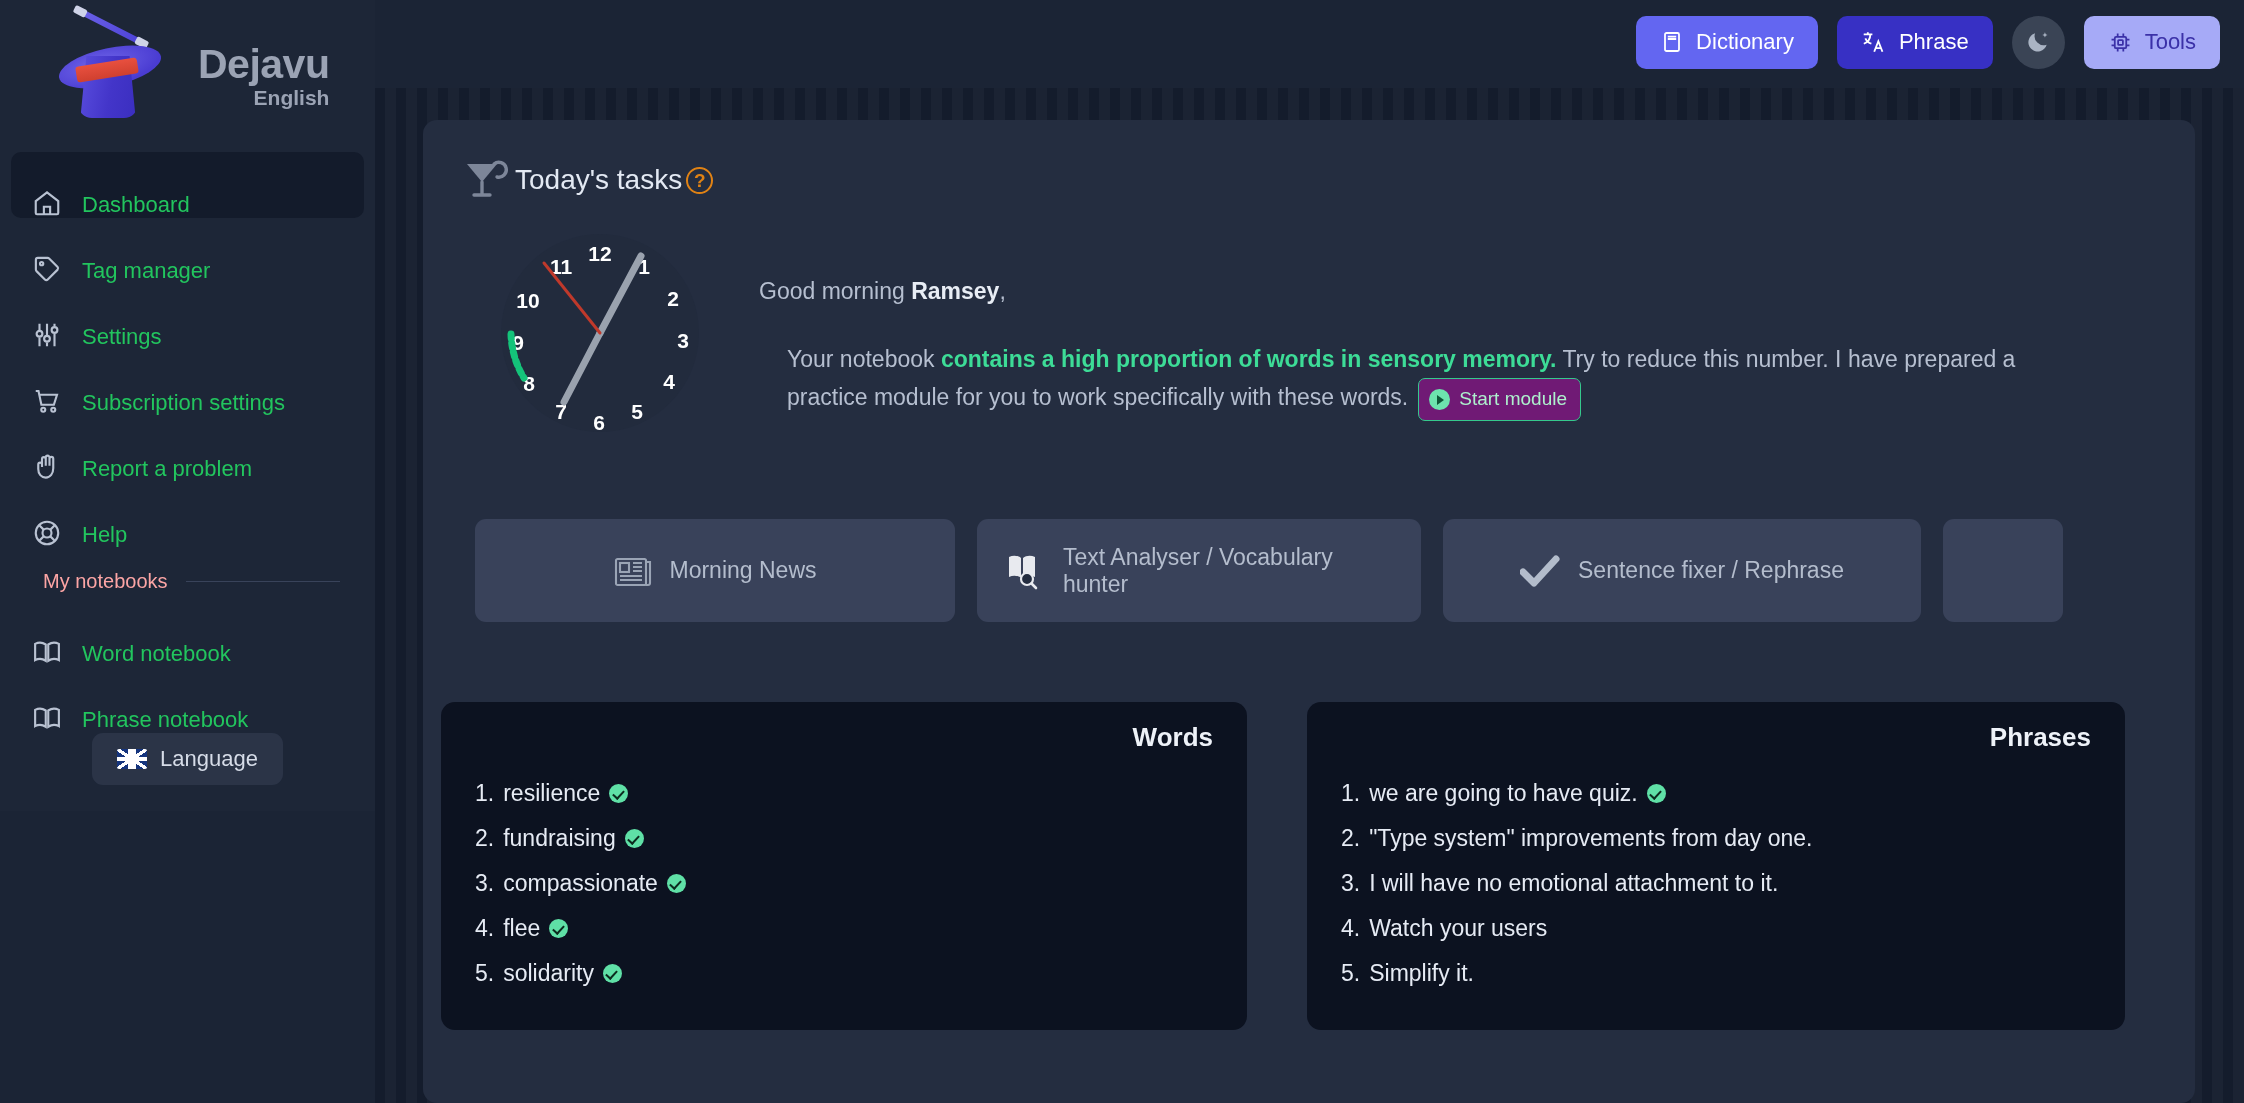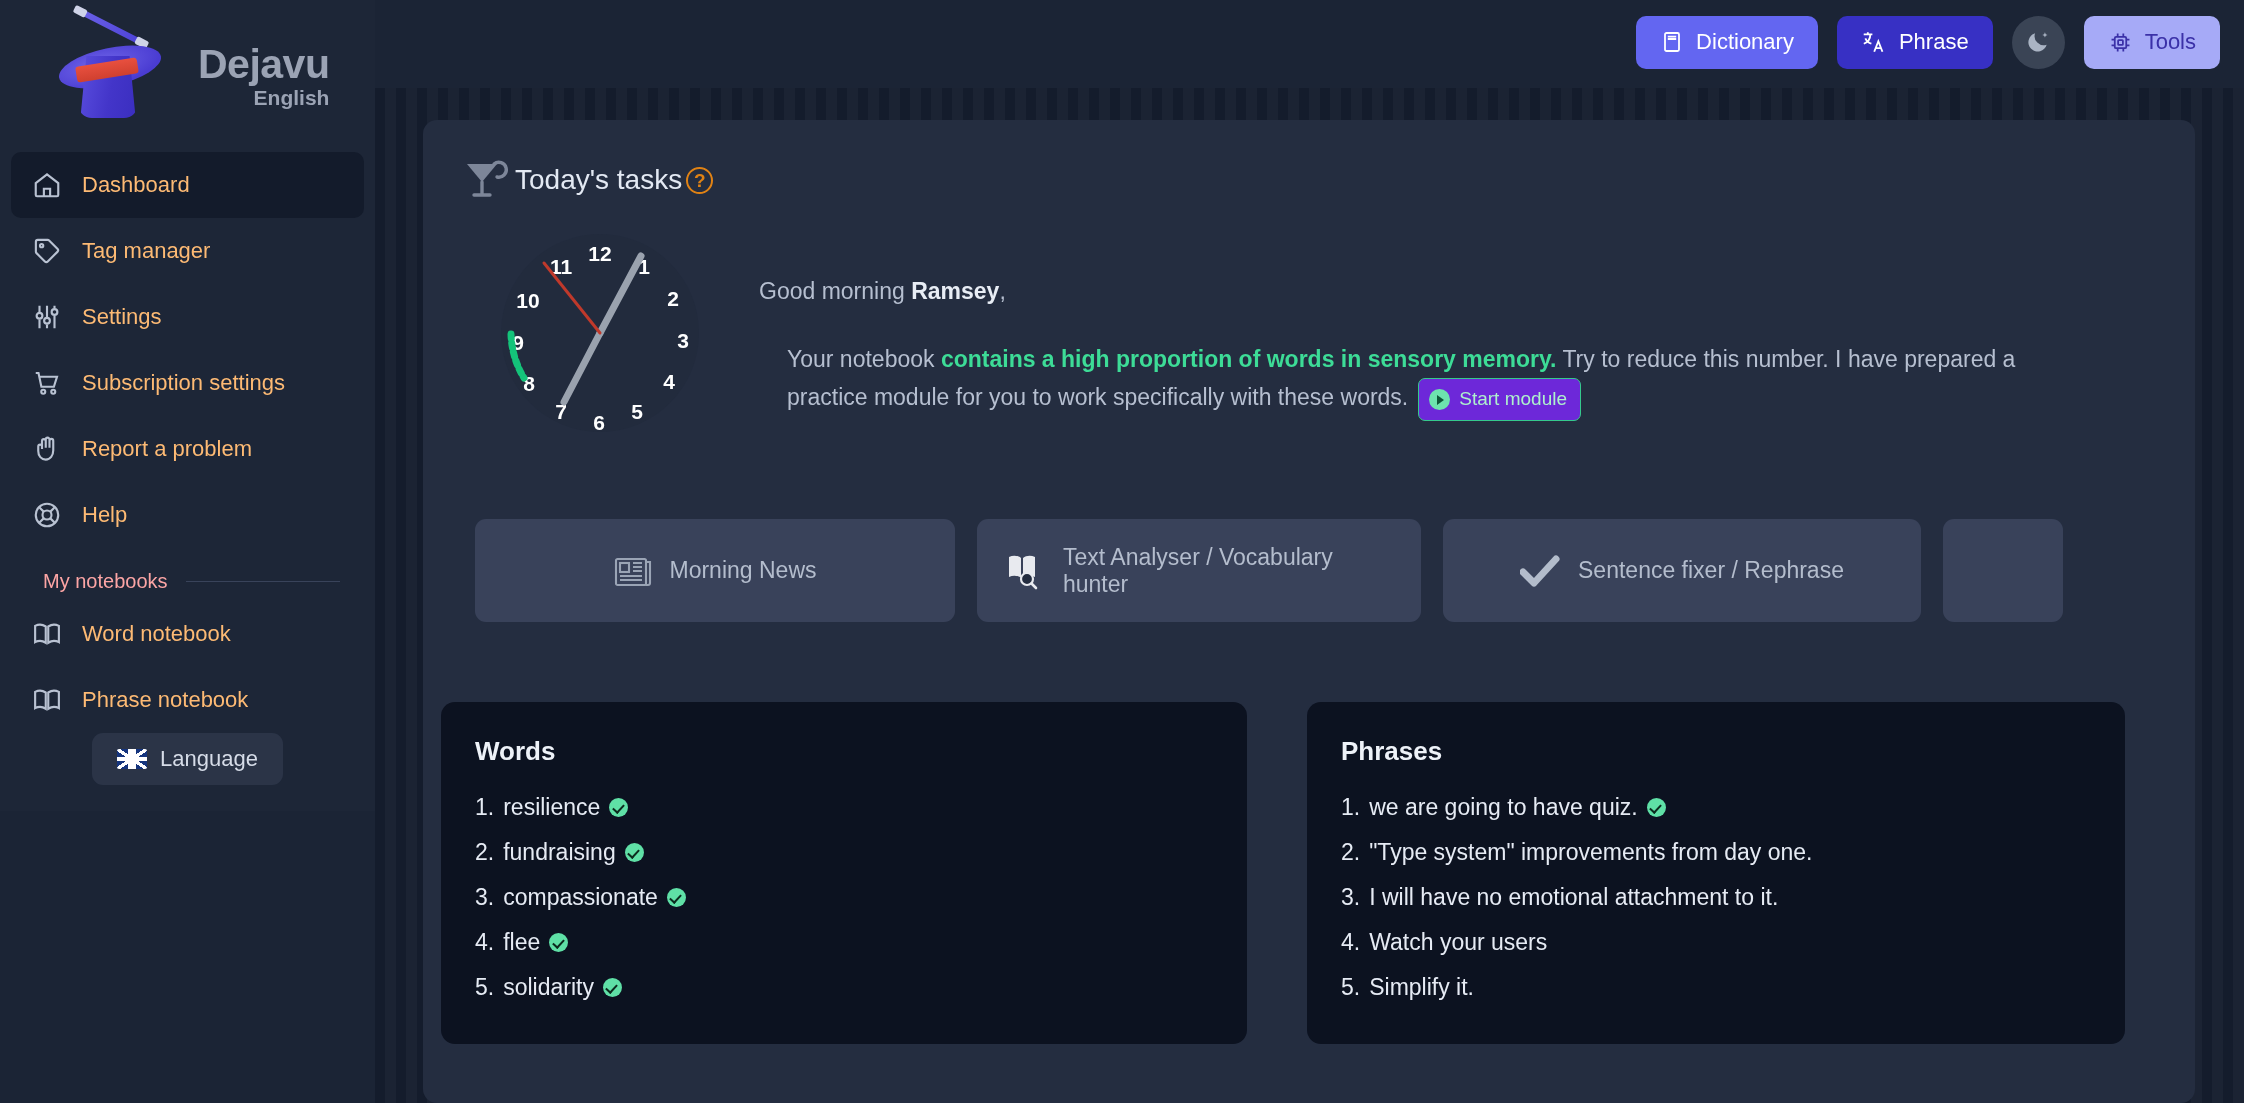--- a/index.html
+++ b/index.html
@@ -48,23 +48,23 @@
     position: absolute; left: 6px; top: 32px; width: 104px; height: 38px;
     background: radial-gradient(ellipse at 40% 40%,#7167ea,#4a3cd2 70%);
     border-radius: 50%; transform: rotate(-12deg);
   }
   .logo-text { margin-left: 14px; line-height: 1; }
   .logo-main { font-size: 41px; font-weight: 700; color: #9ba3b4; letter-spacing: -0.5px; }
   .logo-sub { font-size: 21px; font-weight: 600; color: #9ba3b4; text-align: right; margin-top: 2px; }
 
   .nav { padding: 0 11px; }
   .nav-item {
-    display: flex; align-items: center; gap: 20px;
+    display: flex; align-items: flex-end; gap: 20px;
     height: 66px; padding: 0 21px; border-radius: 10px;
-    color: #fdba74; font-size: 22px; cursor: pointer;
+    color: #22c55e; font-size: 22px; cursor: pointer;
   }
   .nav-item.active { background: #131b2b; }
   .nav-icon { width: 30px; height: 30px; display:flex; align-items:center; justify-content:center; flex:0 0 30px; }
   .nav-icon svg { width: 30px; height: 30px; stroke: #b9c2d2; fill: none; stroke-width: 1.7; }
 
   .nb-head {
     display: flex; align-items: center; gap: 18px;
     margin: 22px 24px 8px 32px; color: #fca5a5; font-size: 20px; white-space: nowrap;
   }
   .nb-head .rule { flex: 1; height: 1px; background: #39435a; }
@@ -121,21 +121,21 @@
   .clock { position: relative; width: 215px; height: 215px; }
   .clock svg { width: 215px; height: 215px; }
 
   .greet-col { flex: 1; padding-left: 36px; padding-top: 52px; padding-right: 60px; }
   .greet { font-size: 23px; color: #b6bfd0; }
   .greet b { color: #e8edf5; font-weight: 700; }
   .notebook-p { font-size: 23px; color: #b6bfd0; margin-top: 36px; line-height: 1.62; max-width: 1260px; margin-left: 28px; }
   .hl { color: #3ddc97; font-weight: 700; }
   .start-btn {
     display: inline-flex; align-items: center; gap: 9px; vertical-align: middle;
-    background: #6d28d9; border: 1px solid #35c98d; border-radius: 7px;
+    background: #701a75; border: 1px solid #35c98d; border-radius: 7px;
     padding: 5px 13px 5px 10px; color: #aef0cd; font-size: 19px; cursor: pointer;
     margin-left: 10px;
   }
   .play-ico { width: 21px; height: 21px; border-radius:50%; background:#6de3ae; position:relative; flex:0 0 21px;}
   .play-ico::after{content:"";position:absolute;left:8px;top:5.5px;border-left:7px solid #0d5838;border-top:5px solid transparent;border-bottom:5px solid transparent;}
 
   
   .mods { display: flex; gap: 22px; padding: 78px 0 0 52px; }
   .mod {
     height: 103px; background: #39425a; border-radius: 11px;
@@ -144,21 +144,21 @@
   }
   .mod svg { flex: 0 0 auto; }
   .mod-1 { width: 480px; }
   .mod-2 { width: 444px; }
   .mod-3 { width: 478px; }
   .mod-4 { width: 120px; }
 
   
   .panels { display: flex; gap: 60px; padding: 80px 0 0 18px; }
   .panel {
-    background: #0c1220; border-radius: 14px; padding: 34px 34px 34px 34px;
+    background: #0c1220; border-radius: 14px; padding: 20px 34px 34px 34px; text-align: right;
   }
   .panel-w { width: 806px; }
   .panel-p { width: 818px; }
   .panel h3 { font-size: 26px; color: #eef2f8; font-weight: 700; }
   .panel ol { list-style: none; margin-top: 18px; }
   .panel li {
     font-size: 23px; color: #e6ebf4; padding: 9px 0;
     display: flex; align-items: center; gap: 9px;
   }
   .tick {

